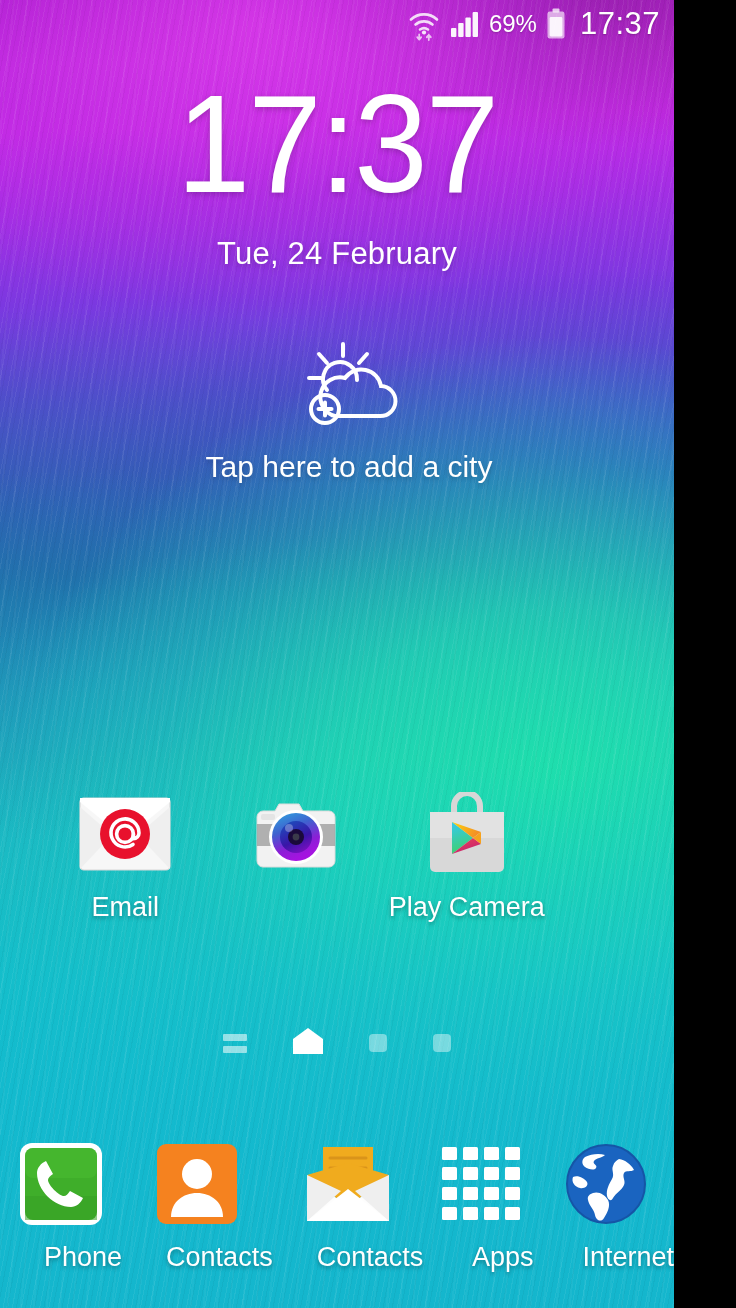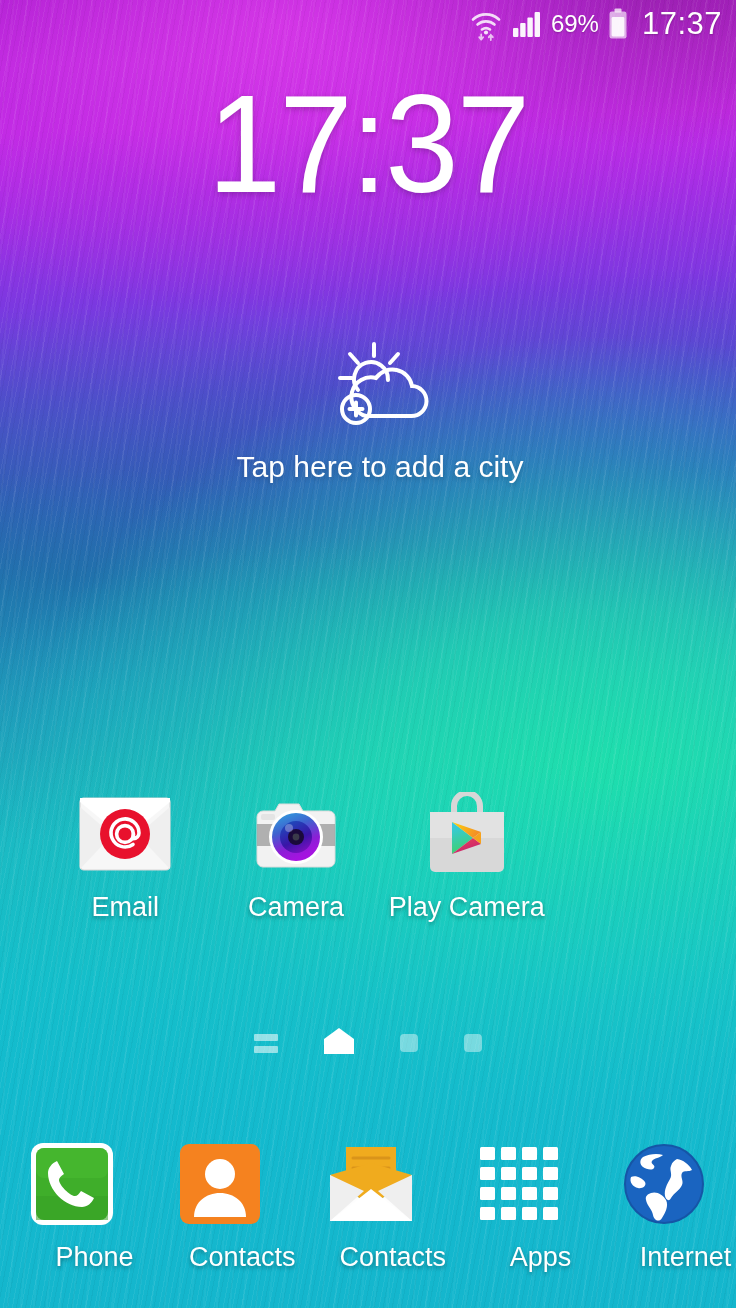--- a/index.html
+++ b/index.html
@@ -5,21 +5,21 @@
   * { margin:0; padding:0; box-sizing:border-box; }
   html, body {
     width:736px; height:1308px;
     overflow:hidden;
     font-family:"Liberation Sans", sans-serif;
     background:#000;
   }
 
   #screen {
     position:relative;
-    width:736px; height:1308px;
+    width:674px; height:1308px;
     overflow:hidden;
     background:#8b5cf6;
   }
 
   
   .wp { position:absolute; inset:0; }
 
   .wp-base {
     background:
       linear-gradient(178deg,
@@ -222,20 +222,21 @@
         <rect x="1.5" y="3.5" width="17" height="27" rx="2.2" fill="#ffffff" opacity=".62"></rect>
         <rect x="3.6" y="9" width="12.8" height="19.5" rx="1.4" fill="#ffffff" opacity=".88"></rect>
       </svg>
     </span>
 
     <span class="sb-text sb-clock">17:37</span>
   </div>
 
   <div id="clockwidget">
     <div class="time">17:37</div>
+    <div class="date">Tue, 24 February</div>
   </div>
 
   <div id="weatherwidget">
     <div class="wicon">
       <svg width="124" height="96" viewBox="0 0 124 96">
         <g fill="none" stroke="#ffffff" stroke-width="4" stroke-linecap="round">
 
           <path d="M56 6 v12"></path>
           <path d="M32 16 l8 9"></path>
           <path d="M80 16 l-8 9"></path>
@@ -292,21 +293,20 @@
           <rect x="8" y="30" width="78" height="22" fill="#9a9a9a" opacity=".75"></rect>
           <rect x="12" y="20" width="14" height="6" rx="2" fill="#e4e4e4"></rect>
           <circle cx="47" cy="43" r="27" fill="#ffffff"></circle>
           <circle cx="47" cy="43" r="24" fill="url(#lens)"></circle>
           <circle cx="47" cy="43" r="16" fill="url(#lens2)"></circle>
           <circle cx="47" cy="43" r="8" fill="#1a0a3a"></circle>
           <circle cx="47" cy="43" r="3.4" fill="#3a3a4a"></circle>
           <circle cx="40" cy="34" r="4" fill="#ffffff" opacity=".30"></circle>
         </svg>
       </div>
-      <div class="applabel">Camera</div>
     </div>
 
     <div class="cell">
       <div class="iconbox">
         <svg width="88" height="84" viewBox="0 0 88 84">
           <defs>
             <linearGradient id="pg" x1="0" y1="0" x2="0.2" y2="1">
               <stop offset="0%" stop-color="#34c9f0"></stop>
               <stop offset="100%" stop-color="#3fd070"></stop>
             </linearGradient>

